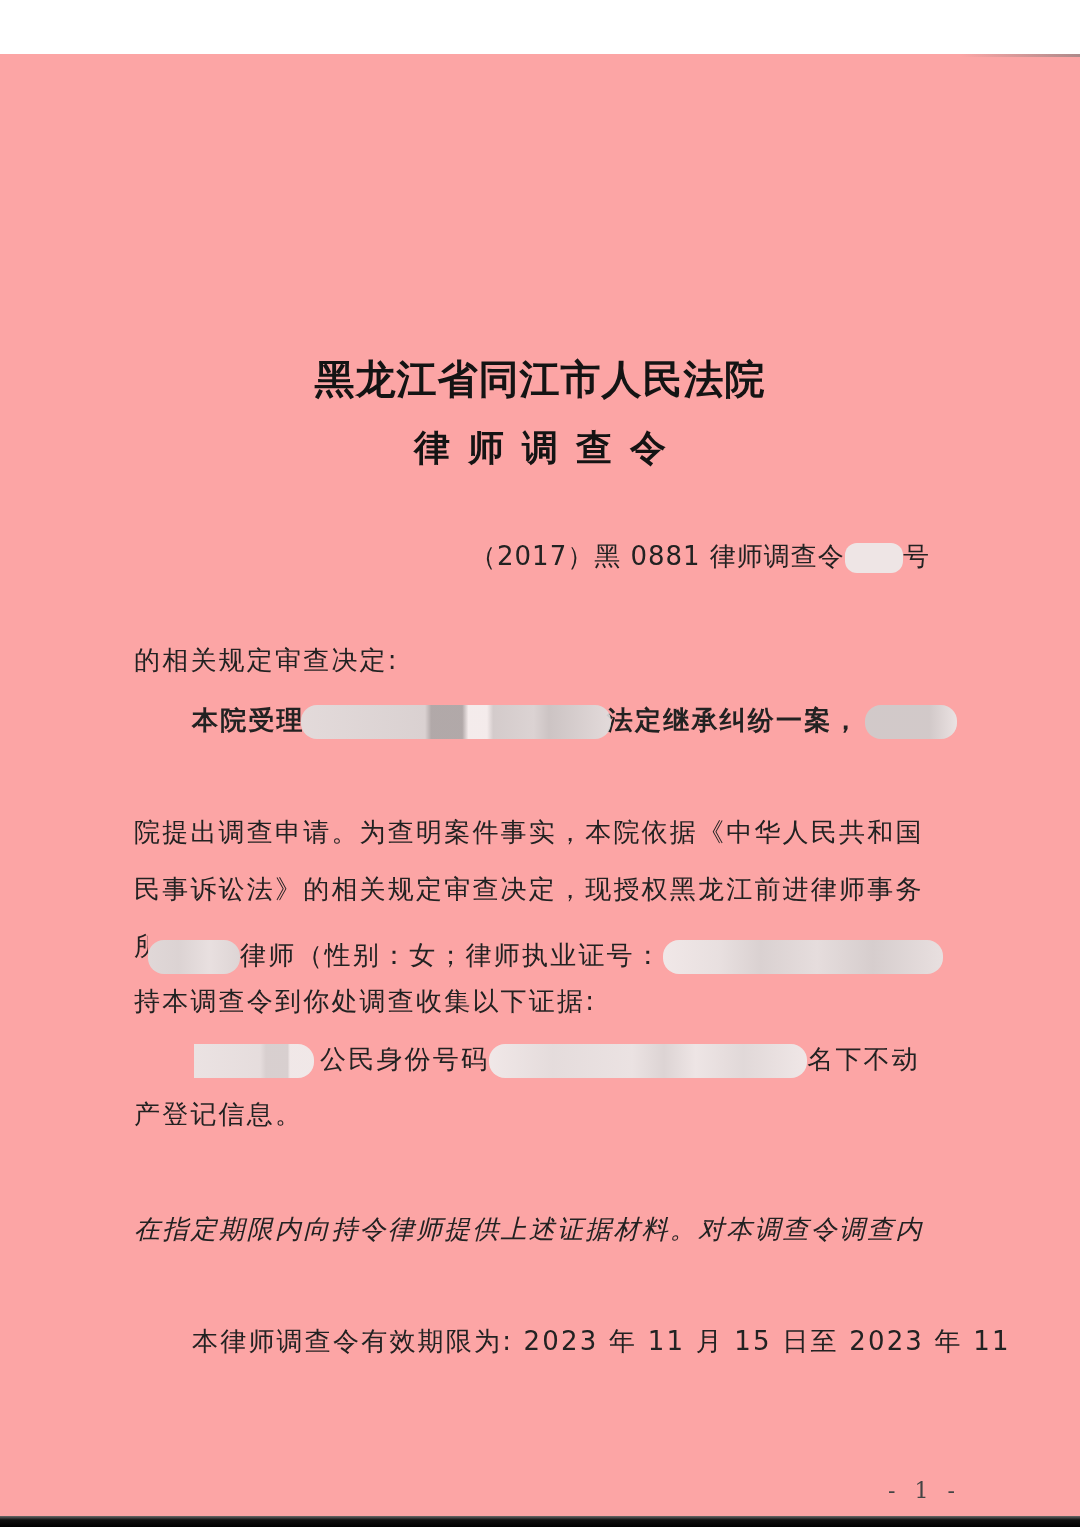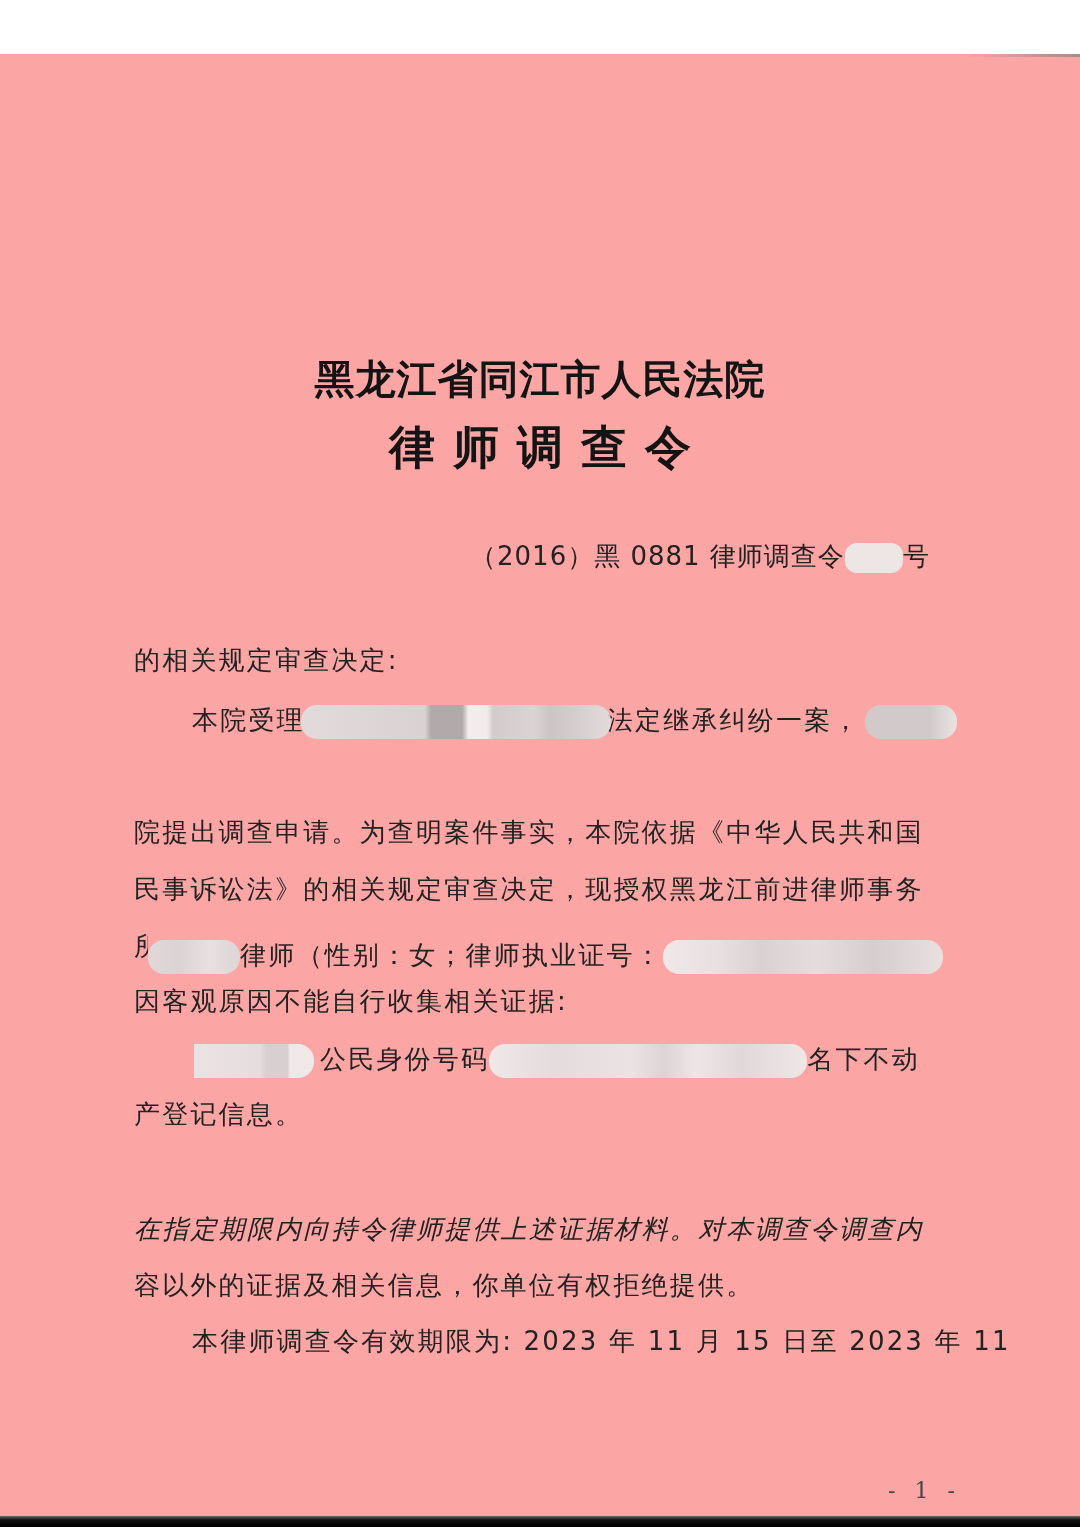--- a/index.html
+++ b/index.html
@@ -47,21 +47,21 @@
       color: #141414;
       line-height: 50px;
     }
     .subtitle {
       position: absolute;
       left: 0; width: 1080px;
       top: 368px;
       text-align: center;
       font-family: "DejaVu Serif", "Liberation Serif", serif;
       font-weight: bold;
-      font-size: 46px;
+      font-size: 36px;
       letter-spacing: 18px;
       color: #141414;
       line-height: 50px;
       padding-left: 18px;
       box-sizing: border-box;
     }
     .doc-number {
       position: absolute;
       left: 470px;
       top: 484px;
@@ -108,45 +108,44 @@
 </head>
 <body>
 
 <div class="page">
   <div class="top-shade"></div>
 
   <div class="title">黑龙江省同江市人民法院</div>
   <div class="subtitle">律师调查令</div>
 
   <div class="doc-number">
-    <span>（2016）黑 0881 律师调查令</span><span class="redact" style="width:58px;height:30px;border-radius:12px;background:#ececec;"></span><span>号</span>
+    <span>（2017）黑 0881 律师调查令</span><span class="redact" style="width:58px;height:30px;border-radius:12px;background:#ececec;"></span><span>号</span>
   </div>
 
   <div class="line" style="top:588px;">的相关规定审查决定:</div>
 
-  <div class="line indent" style="top:648px;">
+  <div class="line indent" style="top:648px;font-weight:bold;">
     <span>本院受理</span><span class="redact dark" style="width:310px;margin:0 -4px 0 -4px;"></span><span>法定继承纠纷一案，</span><span class="redact" style="width:92px;background:linear-gradient(to right,#cdcdcd 0%,#cdcdcd 70%,#e9e9e9 100%);margin-left:4px;"></span>
   </div>
 
   <div class="line" style="top:760px;">院提出调查申请。为查明案件事实，本院依据《中华人民共和国</div>
   <div class="line" style="top:817px;">民事诉讼法》的相关规定审查决定，现授权黑龙江前进律师事务</div>
 
   <div class="line" style="top:874px;">
     <span style="display:inline-block;width:14px;overflow:hidden;">所</span><span class="redact" style="width:92px;background:linear-gradient(to right,#dddddd,#d8d8d8,#e6e6e6,#dadada);"></span><span>律师（性别：女；律师执业证号：</span><span class="redact" style="width:280px;background:linear-gradient(to right,#efefef 0%,#e6e6e6 20%,#d6d6d6 35%,#e3e3e3 55%,#d2d2d2 75%,#e6e6e6 100%);"></span>
   </div>
 
-  <div class="line" style="top:929px;">因客观原因不能自行收集相关证据:</div>
+  <div class="line" style="top:929px;">持本调查令到你处调查收集以下证据:</div>
 
   <div class="line" style="top:987px;left:186px;padding-left:8px;">
     <span class="redact" style="width:120px;border-radius:0 16px 16px 0;background:linear-gradient(to right,#e9e9e9 0%,#e3e3e3 55%,#d4d4d4 60%,#d4d4d4 78%,#efefef 80%);margin-right:6px;"></span><span>公民身份号码</span><span class="redact" style="width:318px;background:linear-gradient(to right,#efefef 0%,#e2e2e2 20%,#e9e9e9 45%,#d9d9d9 55%,#ececec 65%,#dedede 80%,#eeeeee 100%);"></span><span>名下不动</span>
   </div>
 
   <div class="line" style="top:1042px;">产登记信息。</div>
 
   <div class="line" style="top:1157px;font-style:italic;">在指定期限内向持令律师提供上述证据材料。对本调查令调查内</div>
-  <div class="line" style="top:1213px;">容以外的证据及相关信息，你单位有权拒绝提供。</div>
 
   <div class="line indent" style="top:1269px;">本律师调查令有效期限为: 2023 年 11 月 15 日至 2023 年 11</div>
 
   <div class="page-number">- 1 -</div>
 </div>
 
 <div class="bottom-edge"></div>
 
 </body></html>

